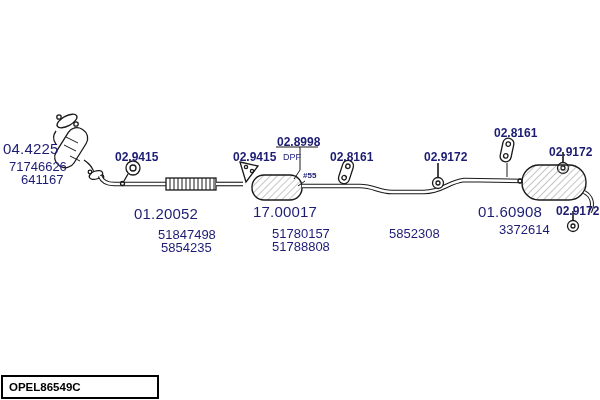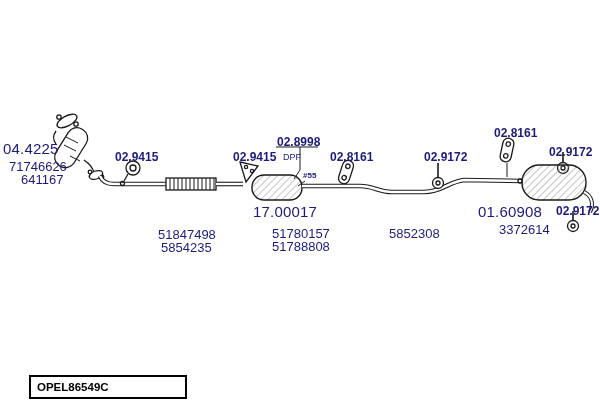--- a/index.html
+++ b/index.html
@@ -10,21 +10,21 @@
   #diagram-svg{position:absolute;left:0;top:0;}
   .lbl{position:absolute;white-space:nowrap;color:#1c1c74;}
   .code-lg{font-size:15px;font-weight:normal;letter-spacing:.2px;}
   .code-sm{font-size:12px;font-weight:bold;}
   .ref{font-size:13px;}
   .tag{font-size:9px;font-weight:normal;}
   .note{font-size:8px;font-weight:bold;color:#1c1c74;}
   #footer-box{
     position:absolute;left:1px;top:375px;width:148px;height:20px;
     border:2px solid #000;display:flex;align-items:center;padding-left:6px;
-    font-size:11.5px;font-weight:bold;color:#000;background:#fff;margin-left:28px;
+    font-size:11.5px;font-weight:bold;color:#000;background:#fff;
   }
 </style>
 </head>
 <body>
 
 <div id="canvas">
 
   <svg id="diagram-svg" width="600" height="400" viewBox="0 0 600 400">
     <defs>
       <pattern id="hatch" width="5" height="5" patternUnits="userSpaceOnUse" patternTransform="rotate(45)">
@@ -134,20 +134,21 @@
 
     </g>
   </svg>
 
   <div class="lbl code-lg" style="left:3px;top:140px">04.4225</div>
   <div class="lbl ref" style="left:9px;top:159px">71746626</div>
   <div class="lbl ref" style="left:21px;top:172px">641167</div>
 
   <div class="lbl code-sm" style="left:115px;top:150px">02.9415</div>
 
+  <div class="lbl code-lg" style="left:134px;top:205px">01.20052</div>
   <div class="lbl ref" style="left:158px;top:227px">51847498</div>
   <div class="lbl ref" style="left:161px;top:240px">5854235</div>
 
   <div class="lbl code-sm" style="left:233px;top:150px">02.9415</div>
 
   <div class="lbl code-sm" style="left:277px;top:135px">02.8998</div>
   <div class="lbl tag" style="left:283px;top:152px">DPF</div>
   <div class="lbl note" style="left:303px;top:171px">#55</div>
 
   <div class="lbl code-lg" style="left:253px;top:203px">17.00017</div>

